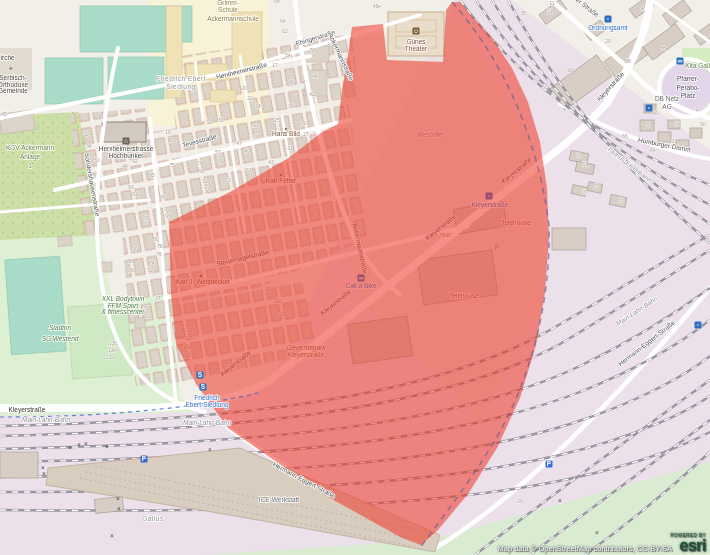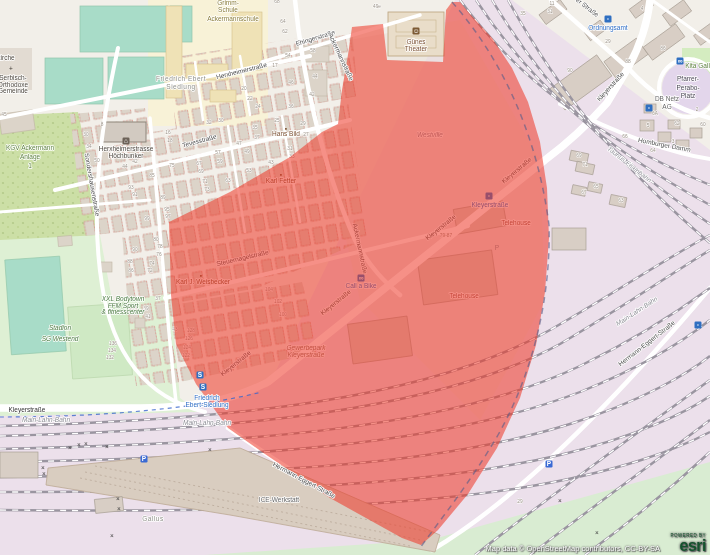--- a/index.html
+++ b/index.html
@@ -25,21 +25,21 @@
   .place-dark{fill:#474352;}
   .it-brown{fill:#8a7062;font-style:italic;}
   .school{fill:#8a7d3a;}
   .hn{fill:#9a9186;font-size:4.8px;}
   .bldg{fill:#dcd4c9;stroke:#c0b4a5;stroke-width:.6;}
   .bldg-b{fill:#d8cec5;stroke:#a9a096;stroke-width:.7;}
   .bldg-y{fill:#efe2b6;stroke:#d3bf8b;stroke-width:.6;}
   .road{stroke:#fff;fill:none;stroke-linecap:round;stroke-linejoin:round;}
   .rail-base{stroke:#9a95a0;stroke-width:2.4;fill:none;}
   .rail-dash{stroke:#fff;stroke-width:1.3;fill:none;stroke-dasharray:6 6;}
-  .attrib{position:absolute;right:50px;bottom:2px;font-size:7.5px;color:#fff;
+  .attrib{position:absolute;right:38px;bottom:2px;font-size:7.5px;color:#fff;
           text-shadow:0 0 2px #666,0 0 2px #666,1px 1px 1px #555;white-space:nowrap;}
   .esri{position:absolute;right:4px;bottom:1px;text-align:right;color:#14532d;line-height:1;
         text-shadow:0 0 2px #666,0 0 3px #666,1px 1px 1px #555;}
   .esri .pb{display:block;font-size:4.5px;letter-spacing:.5px;}
   .esri .br{display:block;font-size:16px;font-weight:bold;letter-spacing:-.5px;}
 </style>
 </head>
 <body>
 
 <div class="map">

